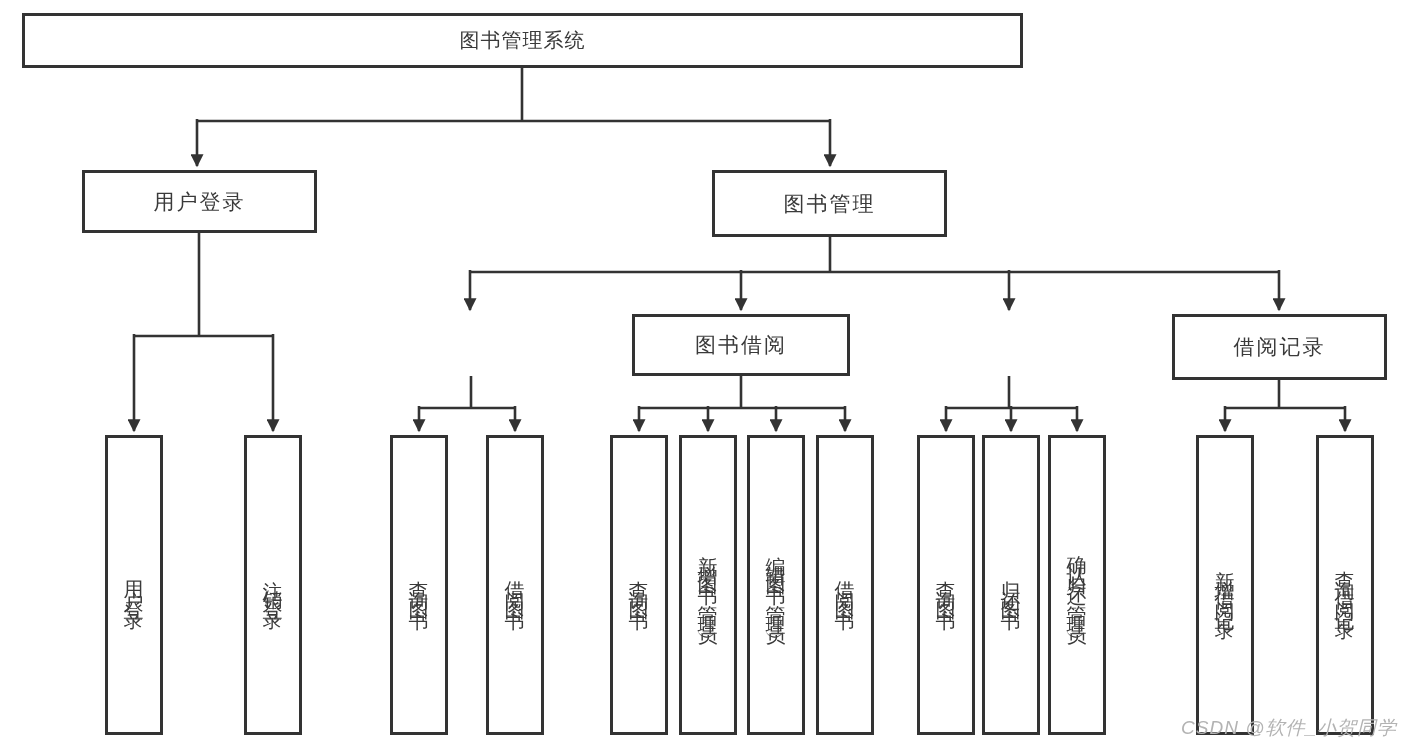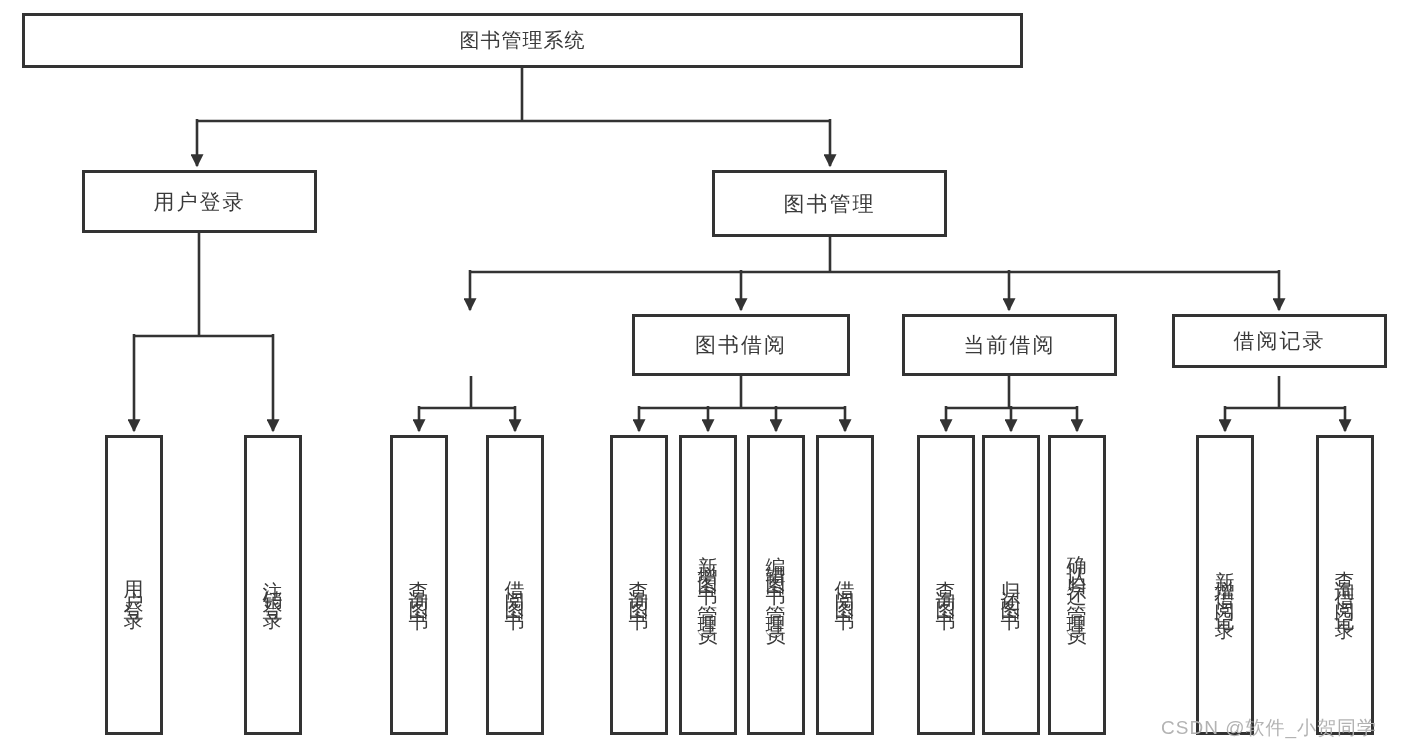--- a/index.html
+++ b/index.html
@@ -55,26 +55,27 @@
   }
   .box.leaf span {
     writing-mode: vertical-rl;
     text-orientation: mixed;
     letter-spacing: 10px;
     line-height: 1;
   }
 
   .watermark {
     position: absolute;
-    right: 28px;
+    right: 8px;
     bottom: 6px;
     color: var(--watermark);
     font-size: 19px;
     letter-spacing: 1px;
     white-space: nowrap;
+    font-style: italic;
   }
 </style>
 </head>
 <body>
 
 <div class="canvas">
 
   <svg class="connectors" viewBox="0 0 1405 747" xmlns="http://www.w3.org/2000/svg">
     <defs>
       <marker id="arrow" viewBox="0 0 10 10" refX="9" refY="5" markerWidth="21" markerHeight="13" orient="auto" markerUnits="userSpaceOnUse">
@@ -115,22 +116,21 @@
     <line x1="1225" y1="406" x2="1225" y2="431" marker-end="url(#arrow)"></line>
     <line x1="1345" y1="406" x2="1345" y2="431" marker-end="url(#arrow)"></line>
   </svg>
 
   <div class="box root" style="left:22px; top:13px; width:1001px; height:55px;">图书管理系统</div>
 
   <div class="box level" style="left:82px; top:170px; width:235px; height:63px;">用户登录</div>
   <div class="box level" style="left:712px; top:170px; width:235px; height:67px;">图书管理</div>
 
   <div class="box level" style="left:632px; top:314px; width:218px; height:62px;">图书借阅</div>
-  <div class="box level" style="left:902px; top:314px; width:215px; height:62px;">当前借阅</div>
-  <div class="box level" style="left:1172px; top:314px; width:215px; height:54px;">借阅记录</div>
+  <div class="box level" style="left:1172px; top:314px; width:215px; height:66px;">借阅记录</div>
 
   <div class="box leaf" style="left:105px;">
     <span>用户登录</span>
   </div>
   <div class="box leaf" style="left:244px;">
     <span>注销登录</span>
   </div>
 
   <div class="box leaf" style="left:390px;">
     <span>查询图书</span>

